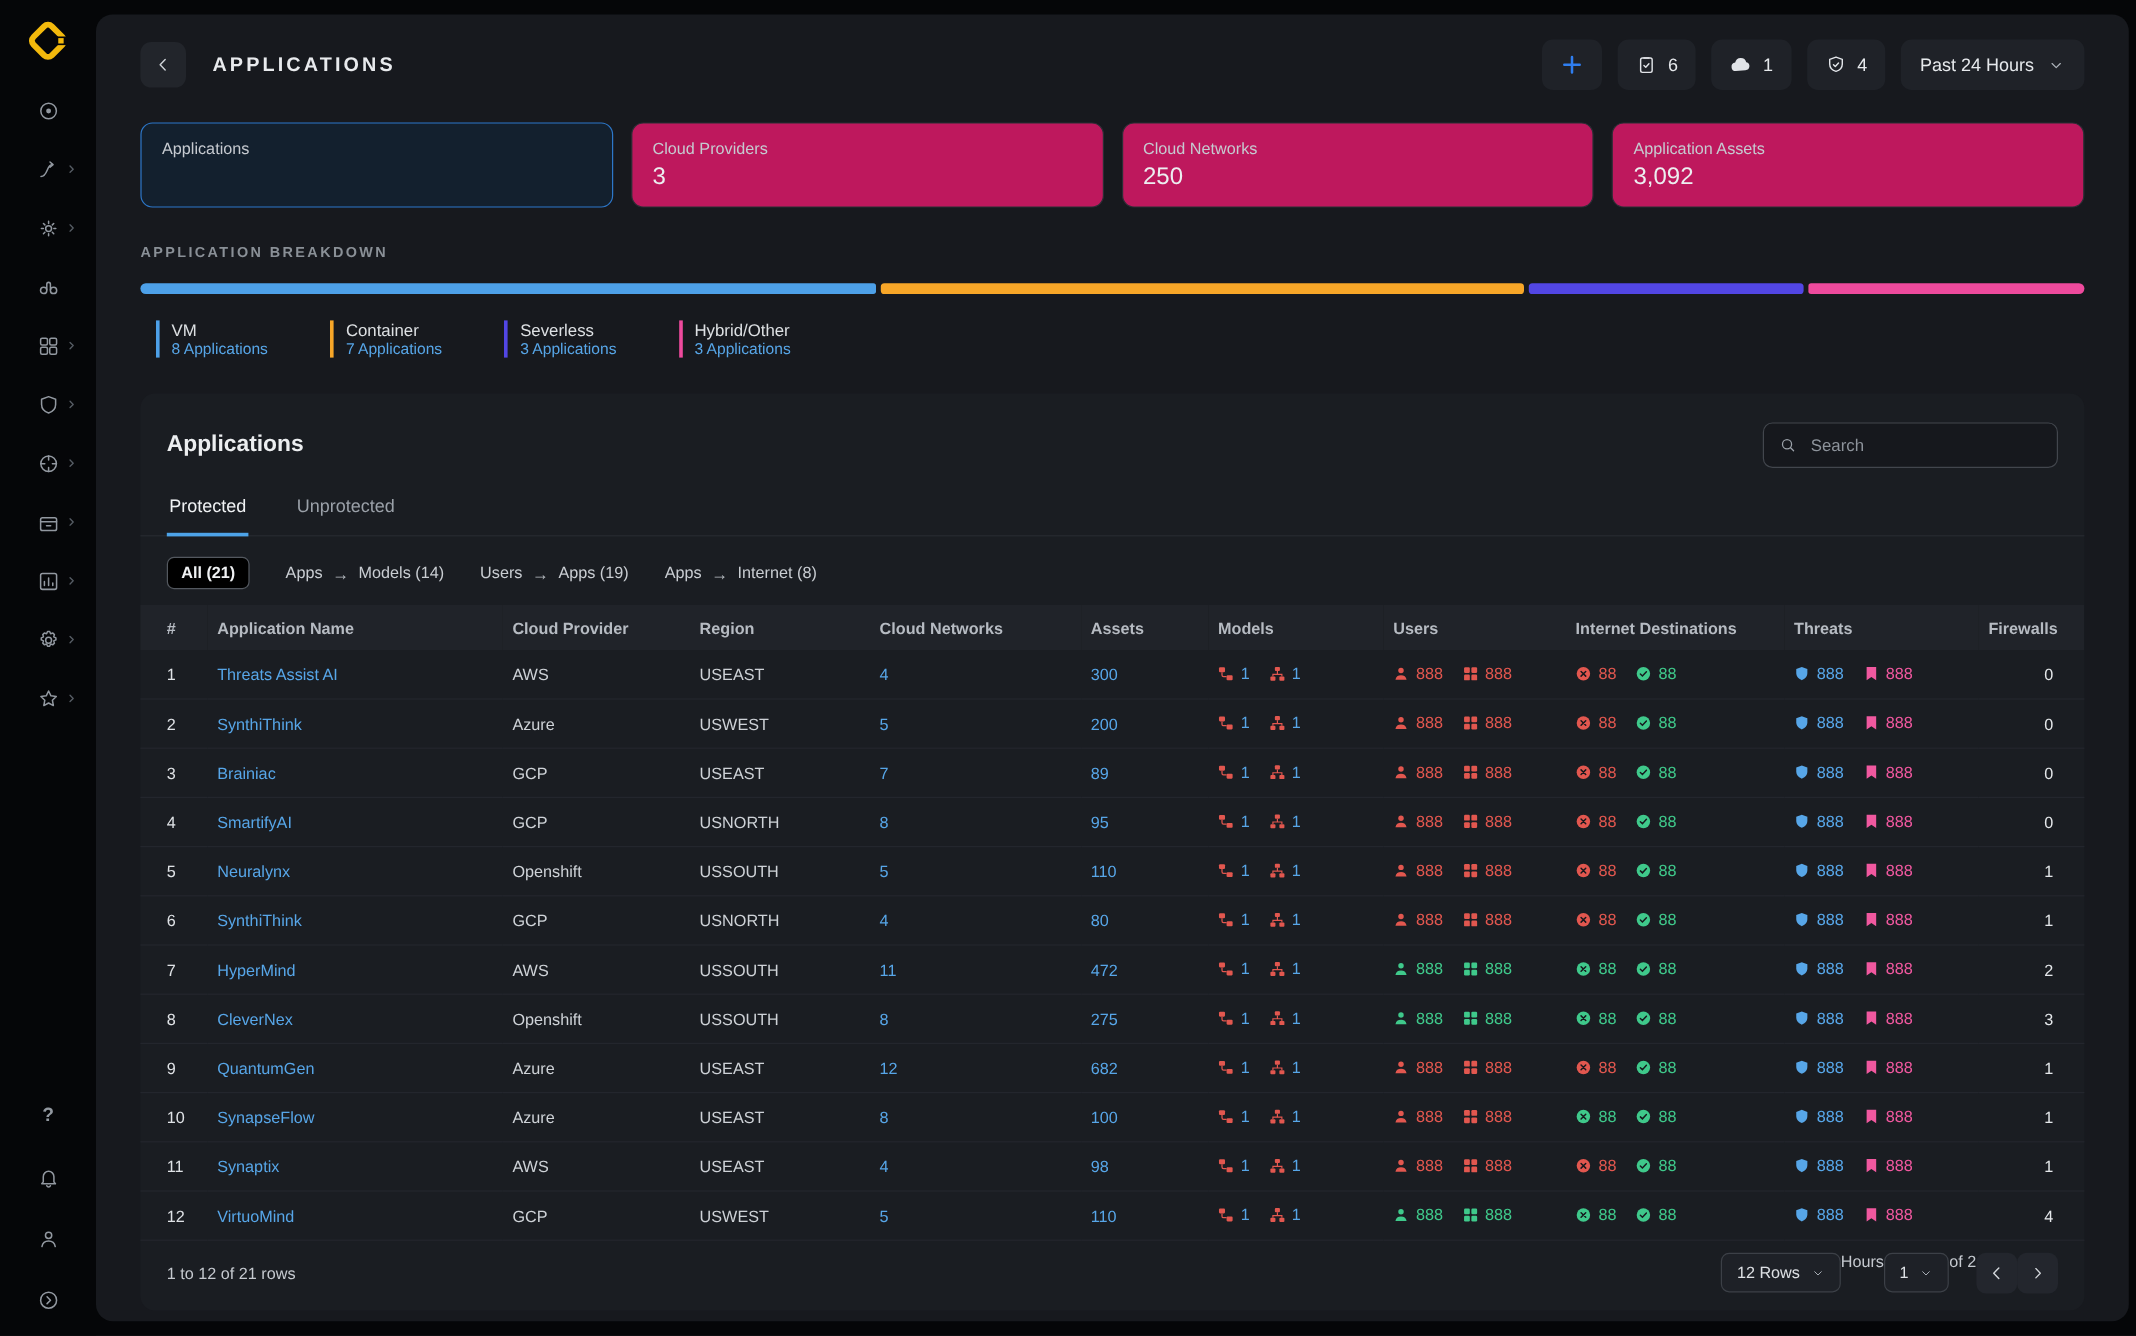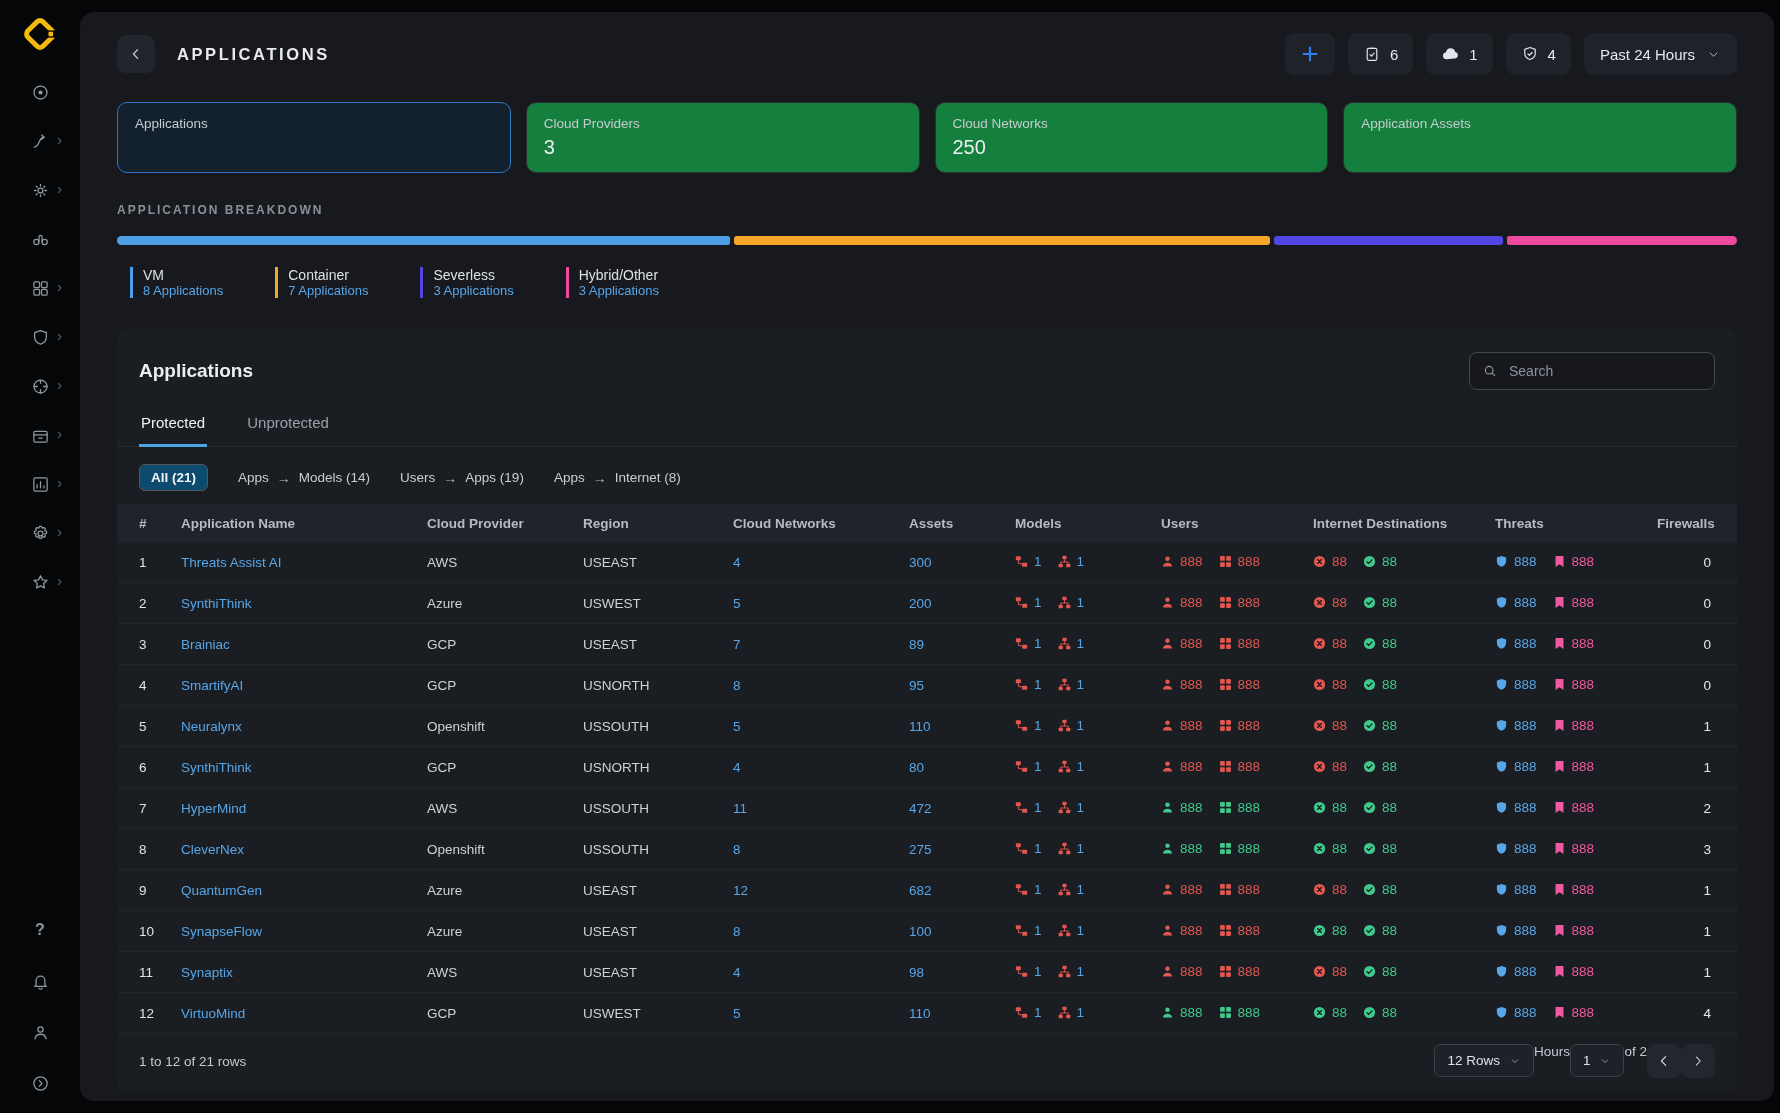--- a/index.html
+++ b/index.html
@@ -26,21 +26,21 @@
   .back-btn{width:38px;height:38px;border-radius:9px;background:#22252b;border:none;color:#cdd1d6;display:flex;align-items:center;justify-content:center;cursor:pointer;}
   .top-title{margin:0 0 0 22px;font-size:16.5px;font-weight:700;letter-spacing:2.6px;color:#e8eaed;}
   .top-actions{margin-left:auto;display:flex;align-items:center;gap:13px;}
   .icon-btn{height:42px;border-radius:9px;background:#1f2228;border:none;color:#e1e4e8;display:flex;align-items:center;gap:9px;padding:0 15px;font-size:15px;cursor:pointer;font-family:inherit;}
   .add-btn{width:50px;justify-content:center;padding:0;color:#2f7ef0;}
   .badge-count{font-size:15px;color:#e6e9ec;}
   .time-btn{gap:11px;padding:0 16px;color:#e6e9ec;}
   .time-btn .ic{color:#aeb4bb;}
 
   .stats{display:grid;grid-template-columns:repeat(4,1fr);gap:15px;margin-top:6px;}
-  .stat-card{background:#15803d;border:1px solid #2b2e35;border-radius:10px;padding:13px 17px;cursor:pointer;box-sizing:border-box;}
+  .stat-card{background:#be185d;border:1px solid #2b2e35;border-radius:10px;padding:13px 17px;cursor:pointer;box-sizing:border-box;}
   .stat-card.selected{border:1.5px solid #2d77c9;background:#13202e;}
   .stat-label{font-size:13.5px;color:#c6cad0;}
   .stat-value{font-size:20px;color:#eceef0;margin-top:5px;font-weight:500;}
 
   .breakdown{margin-top:30px;}
   .bd-title{font-size:12px;font-weight:700;letter-spacing:2px;color:#8a9097;}
   .bd-bar{display:flex;gap:4px;height:9px;margin-top:19px;}
   .bd-seg{border-radius:3px;}
   .bd-seg:first-child{border-top-left-radius:6px;border-bottom-left-radius:6px;}
   .bd-seg:last-child{border-top-right-radius:6px;border-bottom-right-radius:6px;}
@@ -55,21 +55,21 @@
   .search-box{display:flex;align-items:center;gap:9px;width:246px;height:38px;border:1px solid #42464d;border-radius:8px;background:#16181d;padding:0 12px;box-sizing:border-box;color:#9aa0a8;}
   .search-input{flex:1;background:none;border:none;outline:none;color:#dfe2e6;font-size:14px;font-family:inherit;min-width:0;}
   .search-input::placeholder{color:#8d939b;}
 
   .tabs-row{display:flex;gap:38px;padding:0 22px;margin-top:24px;border-bottom:1px solid #272b31;}
   .tab{background:none;border:none;padding:0 2px 13px;font-size:15px;color:#9aa0a8;cursor:pointer;border-bottom:3px solid transparent;margin-bottom:-1px;font-family:inherit;}
   .tab.active{color:#f0f2f4;border-bottom-color:#4da3e8;font-weight:500;}
 
   .chips{display:flex;align-items:center;gap:30px;padding:17px 22px 13px;}
   .chip{background:none;border:none;color:#c9cdd2;font-size:13.5px;display:flex;align-items:center;gap:8px;cursor:pointer;font-family:inherit;padding:0;}
-  .chip.selected{background:#0c4a6e;border:1px solid #53585f;border-radius:6px;padding:5px 11px;color:#f0f2f4;font-weight:600;}
+  .chip.selected{background:#000000;border:1px solid #53585f;border-radius:6px;padding:5px 11px;color:#f0f2f4;font-weight:600;}
   .chip .arrow{color:#b6bbc1;font-size:14px;}
 
   .apps-table{width:100%;border-collapse:collapse;font-size:13.5px;table-layout:fixed;}
   .apps-table th{background:#202329;color:#b6bbc2;font-weight:600;text-align:left;height:38px;padding:0 8px;white-space:nowrap;overflow:hidden;}
   .apps-table th:first-child{padding-left:22px;}
   .apps-table th:last-child{text-align:left;padding-right:26px;}
   .apps-table td{height:40px;border-bottom:1px solid #23262d;padding:0 8px;color:#ced2d7;white-space:nowrap;overflow:hidden;}
   .apps-table td:first-child{padding-left:22px;color:#dfe2e6;}
   .apps-table td.c-fw{text-align:right;padding-right:26px;color:#e4e7ea;}
   .c-dim{color:#c5c9cf;}
@@ -317,20 +317,21 @@
         <div class="stat-card">
           <div class="stat-label">Cloud Providers</div>
           <div class="stat-value">3</div>
         </div>
         <div class="stat-card">
           <div class="stat-label">Cloud Networks</div>
           <div class="stat-value">250</div>
         </div>
         <div class="stat-card">
           <div class="stat-label">Application Assets</div>
+          <div class="stat-value">3,092</div>
         </div>
       </section>
 
     <section class="breakdown">
       <div class="bd-title">APPLICATION BREAKDOWN</div>
       <div class="bd-bar" id="bd-bar">
           <div class="bd-seg" style="flex-grow: 8; background: rgb(77, 160, 232);"></div>
           <div class="bd-seg" style="flex-grow: 7; background: rgb(247, 166, 40);"></div>
           <div class="bd-seg" style="flex-grow: 3; background: rgb(82, 70, 229);"></div>
           <div class="bd-seg" style="flex-grow: 3; background: rgb(238, 74, 157);"></div>

